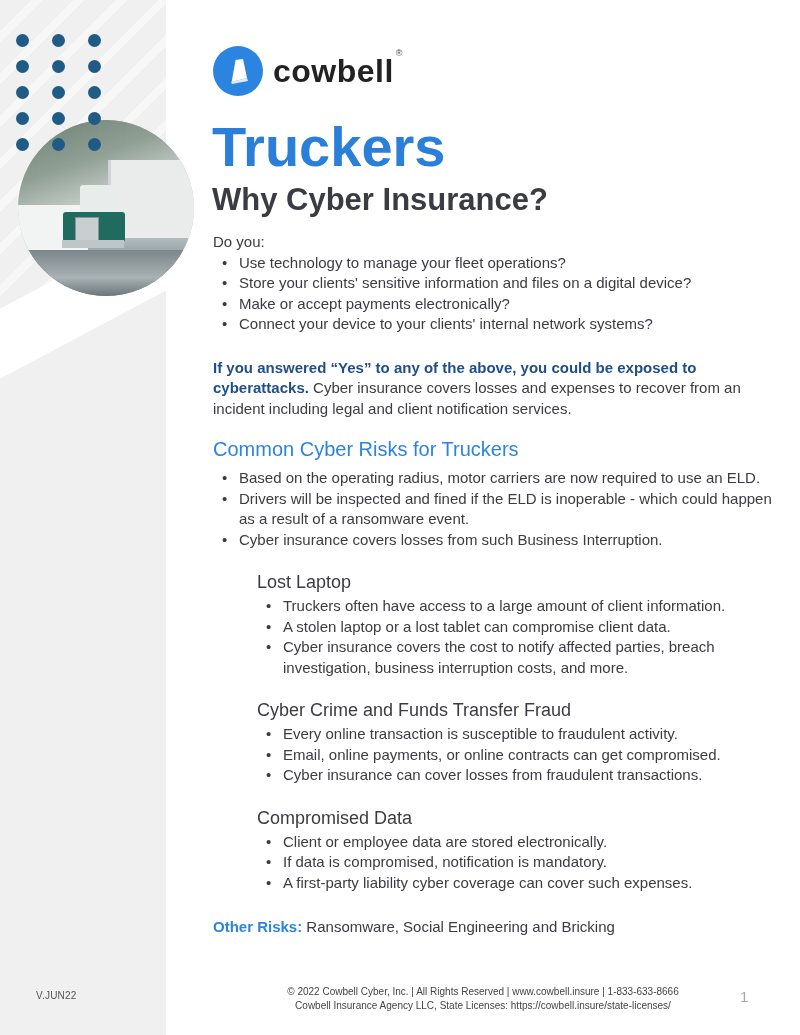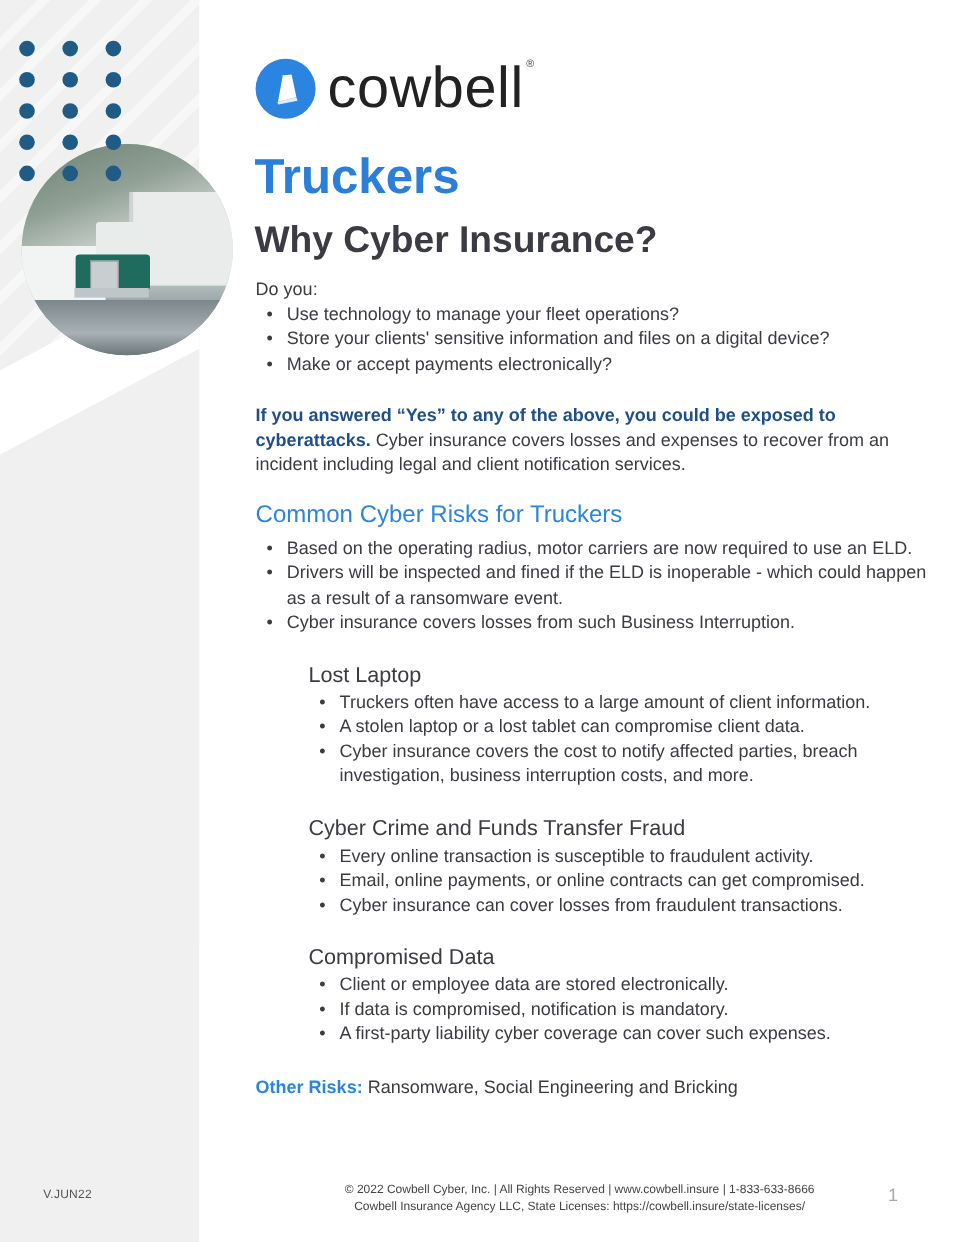--- a/index.html
+++ b/index.html
@@ -18,24 +18,24 @@
   .photo .trailer { position:absolute; left:90px; top:40px; width:86px; height:78px; background:#e9eceb; border-left:3px solid #cfd5d4; }
   .photo .cab { position:absolute; left:62px; top:65px; width:40px; height:32px; background:#e8ecea; border-radius:3px 3px 0 0; }
   .photo .hood { position:absolute; left:45px; top:92px; width:62px; height:30px; background:#1f6b5e; border-radius:3px; }
   .photo .grille { position:absolute; left:57px; top:97px; width:22px; height:24px; background:#c9cfd1; border:1px solid #8d9598; }
   .photo .bumper { position:absolute; left:44px; top:120px; width:62px; height:8px; background:#bfc6c8; }
   .photo .road { position:absolute; left:0; top:130px; width:176px; height:46px; background: linear-gradient(180deg, #7c878b, #a8b1b4 60%, #6c777b); }
   .version { position:absolute; left:36px; top:990px; font-size:10px; color:#555; letter-spacing:.2px; }
 
   .logo { position:absolute; left:213px; top:46px; display:flex; align-items:center; }
   .logo-mark { width:50px; height:50px; border-radius:50%; background:#2b84e0; display:flex; align-items:center; justify-content:center; }
-  .logo-text { font-size:48px; color:#222; margin-left:10px; letter-spacing:.5px; font-weight:400; }
+  .logo-text { font-size:32px; color:#222; margin-left:10px; letter-spacing:.5px; font-weight:700; }
   .logo-reg { font-size:9px; color:#444; align-self:flex-start; margin-top:2px; margin-left:2px; }
 
-  .title { position:absolute; left:212px; top:117px; font-size:41px; font-weight:700; color:#2b7fd8; margin:0; line-height:60px; }
+  .title { position:absolute; left:212px; top:117px; font-size:56px; font-weight:700; color:#2b7fd8; margin:0; line-height:60px; }
   .subtitle { position:absolute; left:212px; top:178px; font-size:31px; font-weight:700; color:#3b3b44; margin:0; line-height:44px; }
 
   .content { position:absolute; left:213px; top:232px; width:560px; font-size:15px; line-height:20.5px; color:#3b3b44; }
   .intro { margin:0; }
   ul.bl { list-style:none; margin:0; padding:0 0 0 0; }
   ul.bl li { position:relative; padding-left:26px; }
   ul.bl li:before { content:"•"; position:absolute; left:9px; top:0; color:#3b3b44; }
   .callout { margin-top:23px; }
   .callout b { color:#1e4f8a; }
   .h2 { font-size:20px; color:#2b84e0; margin:14px 0 0 0; line-height:30px; font-weight:400; }
@@ -101,20 +101,21 @@
 
 <h1 class="title">Truckers</h1>
 <h2 class="subtitle">Why Cyber Insurance?</h2>
 
 <div class="content">
   <p class="intro">Do you:</p>
   <ul class="bl">
     <li>Use technology to manage your fleet operations?</li>
     <li>Store your clients' sensitive information and files on a digital device?</li>
     <li>Make or accept payments electronically?</li>
+    <li>Connect your device to your clients' internal network systems?</li>
   </ul>
 
   <p class="callout"><b>If you answered “Yes” to any of the above, you could be exposed to cyberattacks.</b><span> Cyber insurance covers losses and expenses to recover from an incident including legal and client notification services.</span></p>
 
   <div class="h2">Common Cyber Risks for Truckers</div>
 
   <div class="section sec1">
     <ul class="bl">
       <li>Based on the operating radius, motor carriers are now required to use an ELD.</li>
       <li>Drivers will be inspected and fined if the ELD is inoperable - which could happen as a result of a ransomware event.</li>

